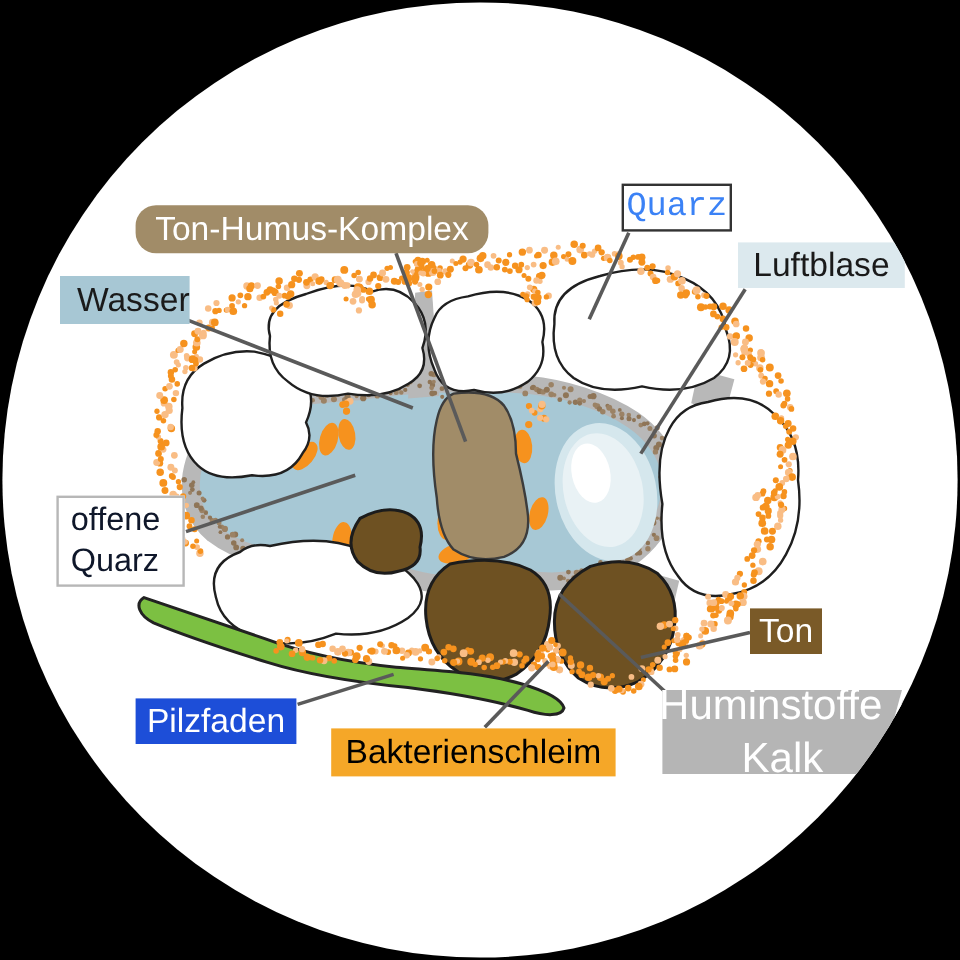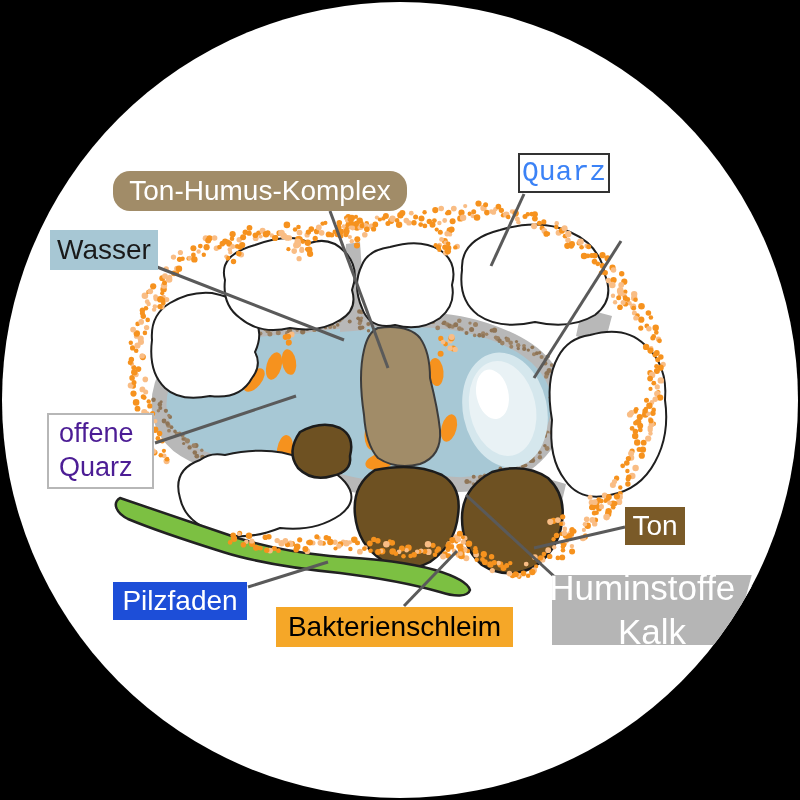--- a/index.html
+++ b/index.html
@@ -1030,26 +1030,29 @@
   </svg>
 
   <div class="label" style="left: 113px; top: 171px; width: 294px; height: 40px; background: rgb(161, 140, 104); color: rgb(255, 255, 255); border-radius: 17px;">
       <span>Ton-Humus-Komplex</span>
     </div>
 
   <div class="label" style="left: 518px; top: 153px; width: 92px; height: 40px; background: rgb(255, 255, 255); color: #3b82f6; border: 2px solid rgb(51, 51, 51); font-family: Liberation Mono, monospace;">
       <span>Quarz</span>
     </div>
 
-
-  <div class="label" style="left: 50px; top: 230px; width: 108px; height: 40px; background: rgb(167, 199, 212); color: rgb(26, 26, 26);">
+  <div class="label" style="left: 615px; top: 202px; width: 139px; height: 38px; background: rgb(220, 233, 238); color: rgb(26, 26, 26);">
+      <span>Luftblase</span>
+    </div>
+
+  <div class="label" style="left: 50px; top: 230px; width: 108px; height: 40px; background: rgb(167, 199, 212); color: rgb(26, 26, 26); justify-content: flex-end;">
       <span>Wasser</span>
     </div>
 
-  <div class="label two-line align-left" style="left: 47px; top: 413px; width: 107px; height: 76px; background: rgb(255, 255, 255); color: #4c1d95; border: 2px solid rgb(183, 183, 183);">
+  <div class="label two-line align-left" style="left: 47px; top: 413px; width: 107px; height: 76px; background: rgb(255, 255, 255); color: #0f172a; border: 2px solid rgb(183, 183, 183);">
     <span>offene</span>
     <span>Quarz</span>
   </div>
 
   <div class="label" style="left: 625px; top: 507px; width: 60px; height: 38px; background: rgb(122, 90, 40); color: rgb(255, 255, 255);">
       <span>Ton</span>
     </div>
 
   <div class="label two-line" style="left: 552px; top: 575px; width: 200px; height: 70px; font-size: 35px; background: rgb(181, 181, 181); color: rgb(255, 255, 255);">
     <span>Huminstoffe /</span>

